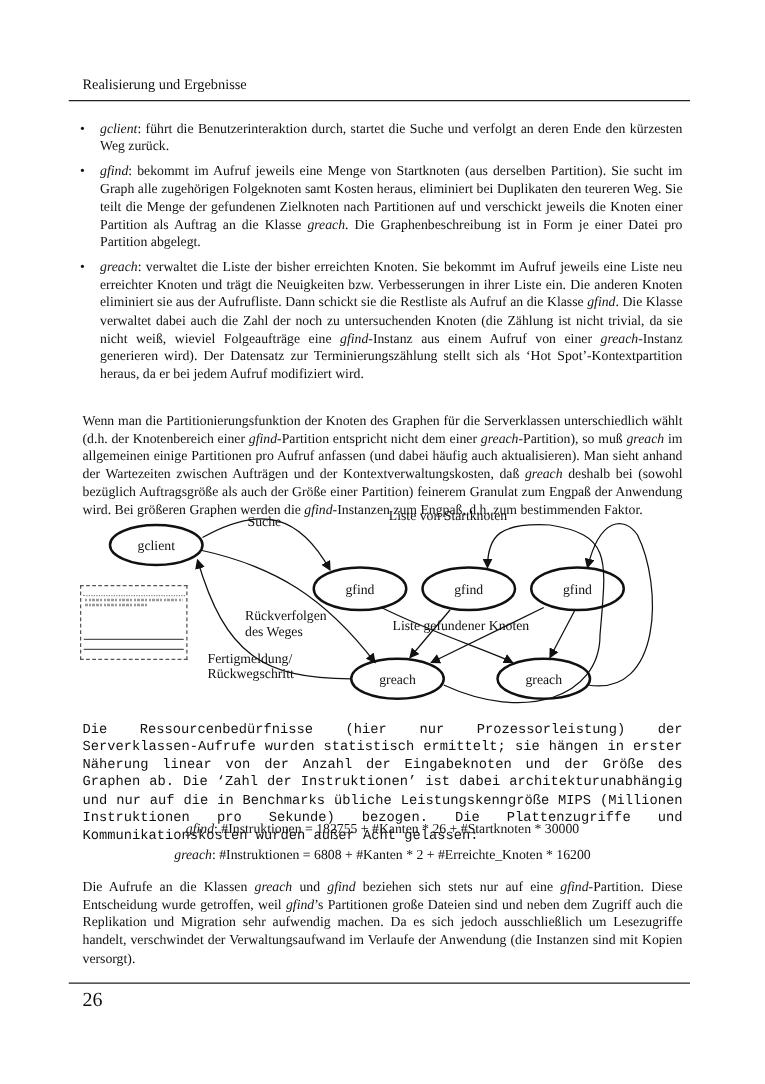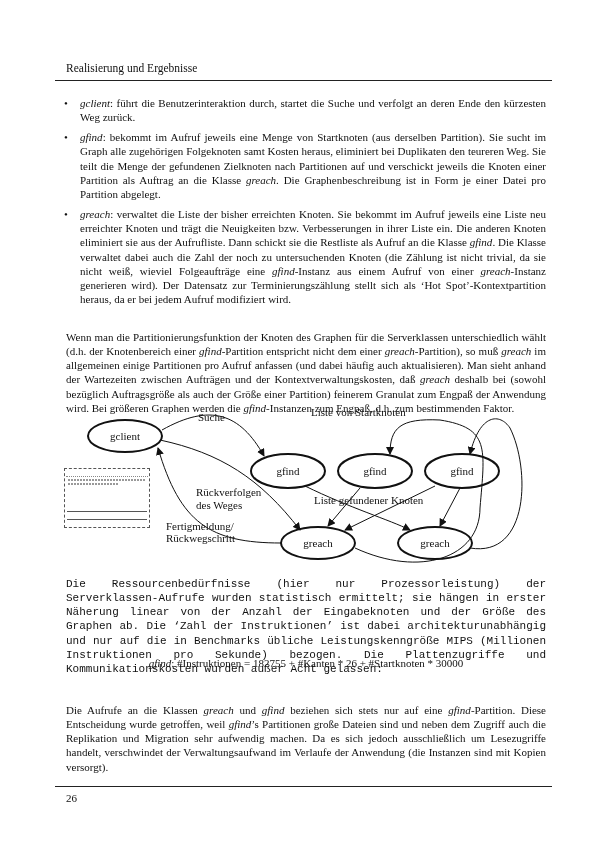--- a/index.html
+++ b/index.html
@@ -3,21 +3,21 @@
 <meta charset="utf-8">
 <style>
   html, body { margin:0; padding:0; background:#ffffff; }
   body { width:612px; height:867px; position:relative; overflow:hidden;
          font-family:"Liberation Serif", "DejaVu Serif", serif; color:#111; }
   .page { position:absolute; left:0; top:0; width:612px; height:865px; }
   .running-head { position:absolute; left:66px; top:62px; font-size:11.5px; }
   .rule { position:absolute; left:55px; width:497px; height:0; border-top:1px solid #222; }
   .rule.top { top:80px; }
   .rule.bottom { top:786px; }
-  .page-num { position:absolute; left:66px; top:792px; font-size:11px; }
+  .page-num { position:absolute; left:66px; top:792px; font-size:16px; }
   .body-text { position:absolute; left:66px; width:480px; font-size:11px; line-height:14.15px; text-align:justify; }
   .body-text p { margin:0; }
   .bullets { top:96px; }
   .bullet { position:relative; padding-left:14px; margin-bottom:6px; }
   .bullet .dot { position:absolute; left:-2px; top:0; }
   .cls { font-style:italic; font-family:"Liberation Serif", serif; }
   .para1 { top:330px; }
   .para2 { top:577px;font-family:Liberation Mono, monospace; }
   .formula { position:absolute; left:66px; width:480px; text-align:center; font-size:11px; }
   .f1 { top:657px; }
@@ -108,20 +108,23 @@
     </svg>
   </div>
 
   <div class="body-text para2">
     <p>Die Ressourcenbedürfnisse (hier nur Prozessorleistung) der Serverklassen-Aufrufe wurden statistisch ermittelt; sie hängen in erster Näherung linear von der Anzahl der Eingabeknoten und der Größe des Graphen ab. Die ‘Zahl der Instruktionen’ ist dabei architekturunabhängig und nur auf die in Benchmarks übliche Leistungskenngröße MIPS (Millionen Instruktionen pro Sekunde) bezogen. Die Plattenzugriffe und Kommunikationskosten wurden außer Acht gelassen:</p>
   </div>
 
   <div class="formula f1">
     <span class="cls">gfind</span><span>: #Instruktionen = 182755 + #Kanten * 26 + #Startknoten * 30000</span>
   </div>
+  <div class="formula f2">
+    <span class="cls">greach</span><span>: #Instruktionen = 6808 + #Kanten * 2 + #Erreichte_Knoten * 16200</span>
+  </div>
 
   <div class="body-text para3">
     <p><span>Die Aufrufe an die Klassen </span><span class="cls">greach</span><span> und </span><span class="cls">gfind</span><span> beziehen sich stets nur auf eine </span><span class="cls">gfind</span><span>-Partition. Diese Entscheidung wurde getroffen, weil </span><span class="cls">gfind</span><span>’s Partitionen große Dateien sind und neben dem Zugriff auch die Replikation und Migration sehr aufwendig machen. Da es sich jedoch ausschließlich um Lesezugriffe handelt, verschwindet der Verwaltungsaufwand im Verlaufe der Anwendung (die Instanzen sind mit Kopien versorgt).</span></p>
   </div>
 
   <div class="rule bottom"></div>
   <div class="page-num">26</div>
 </div>
 
 </body></html>

